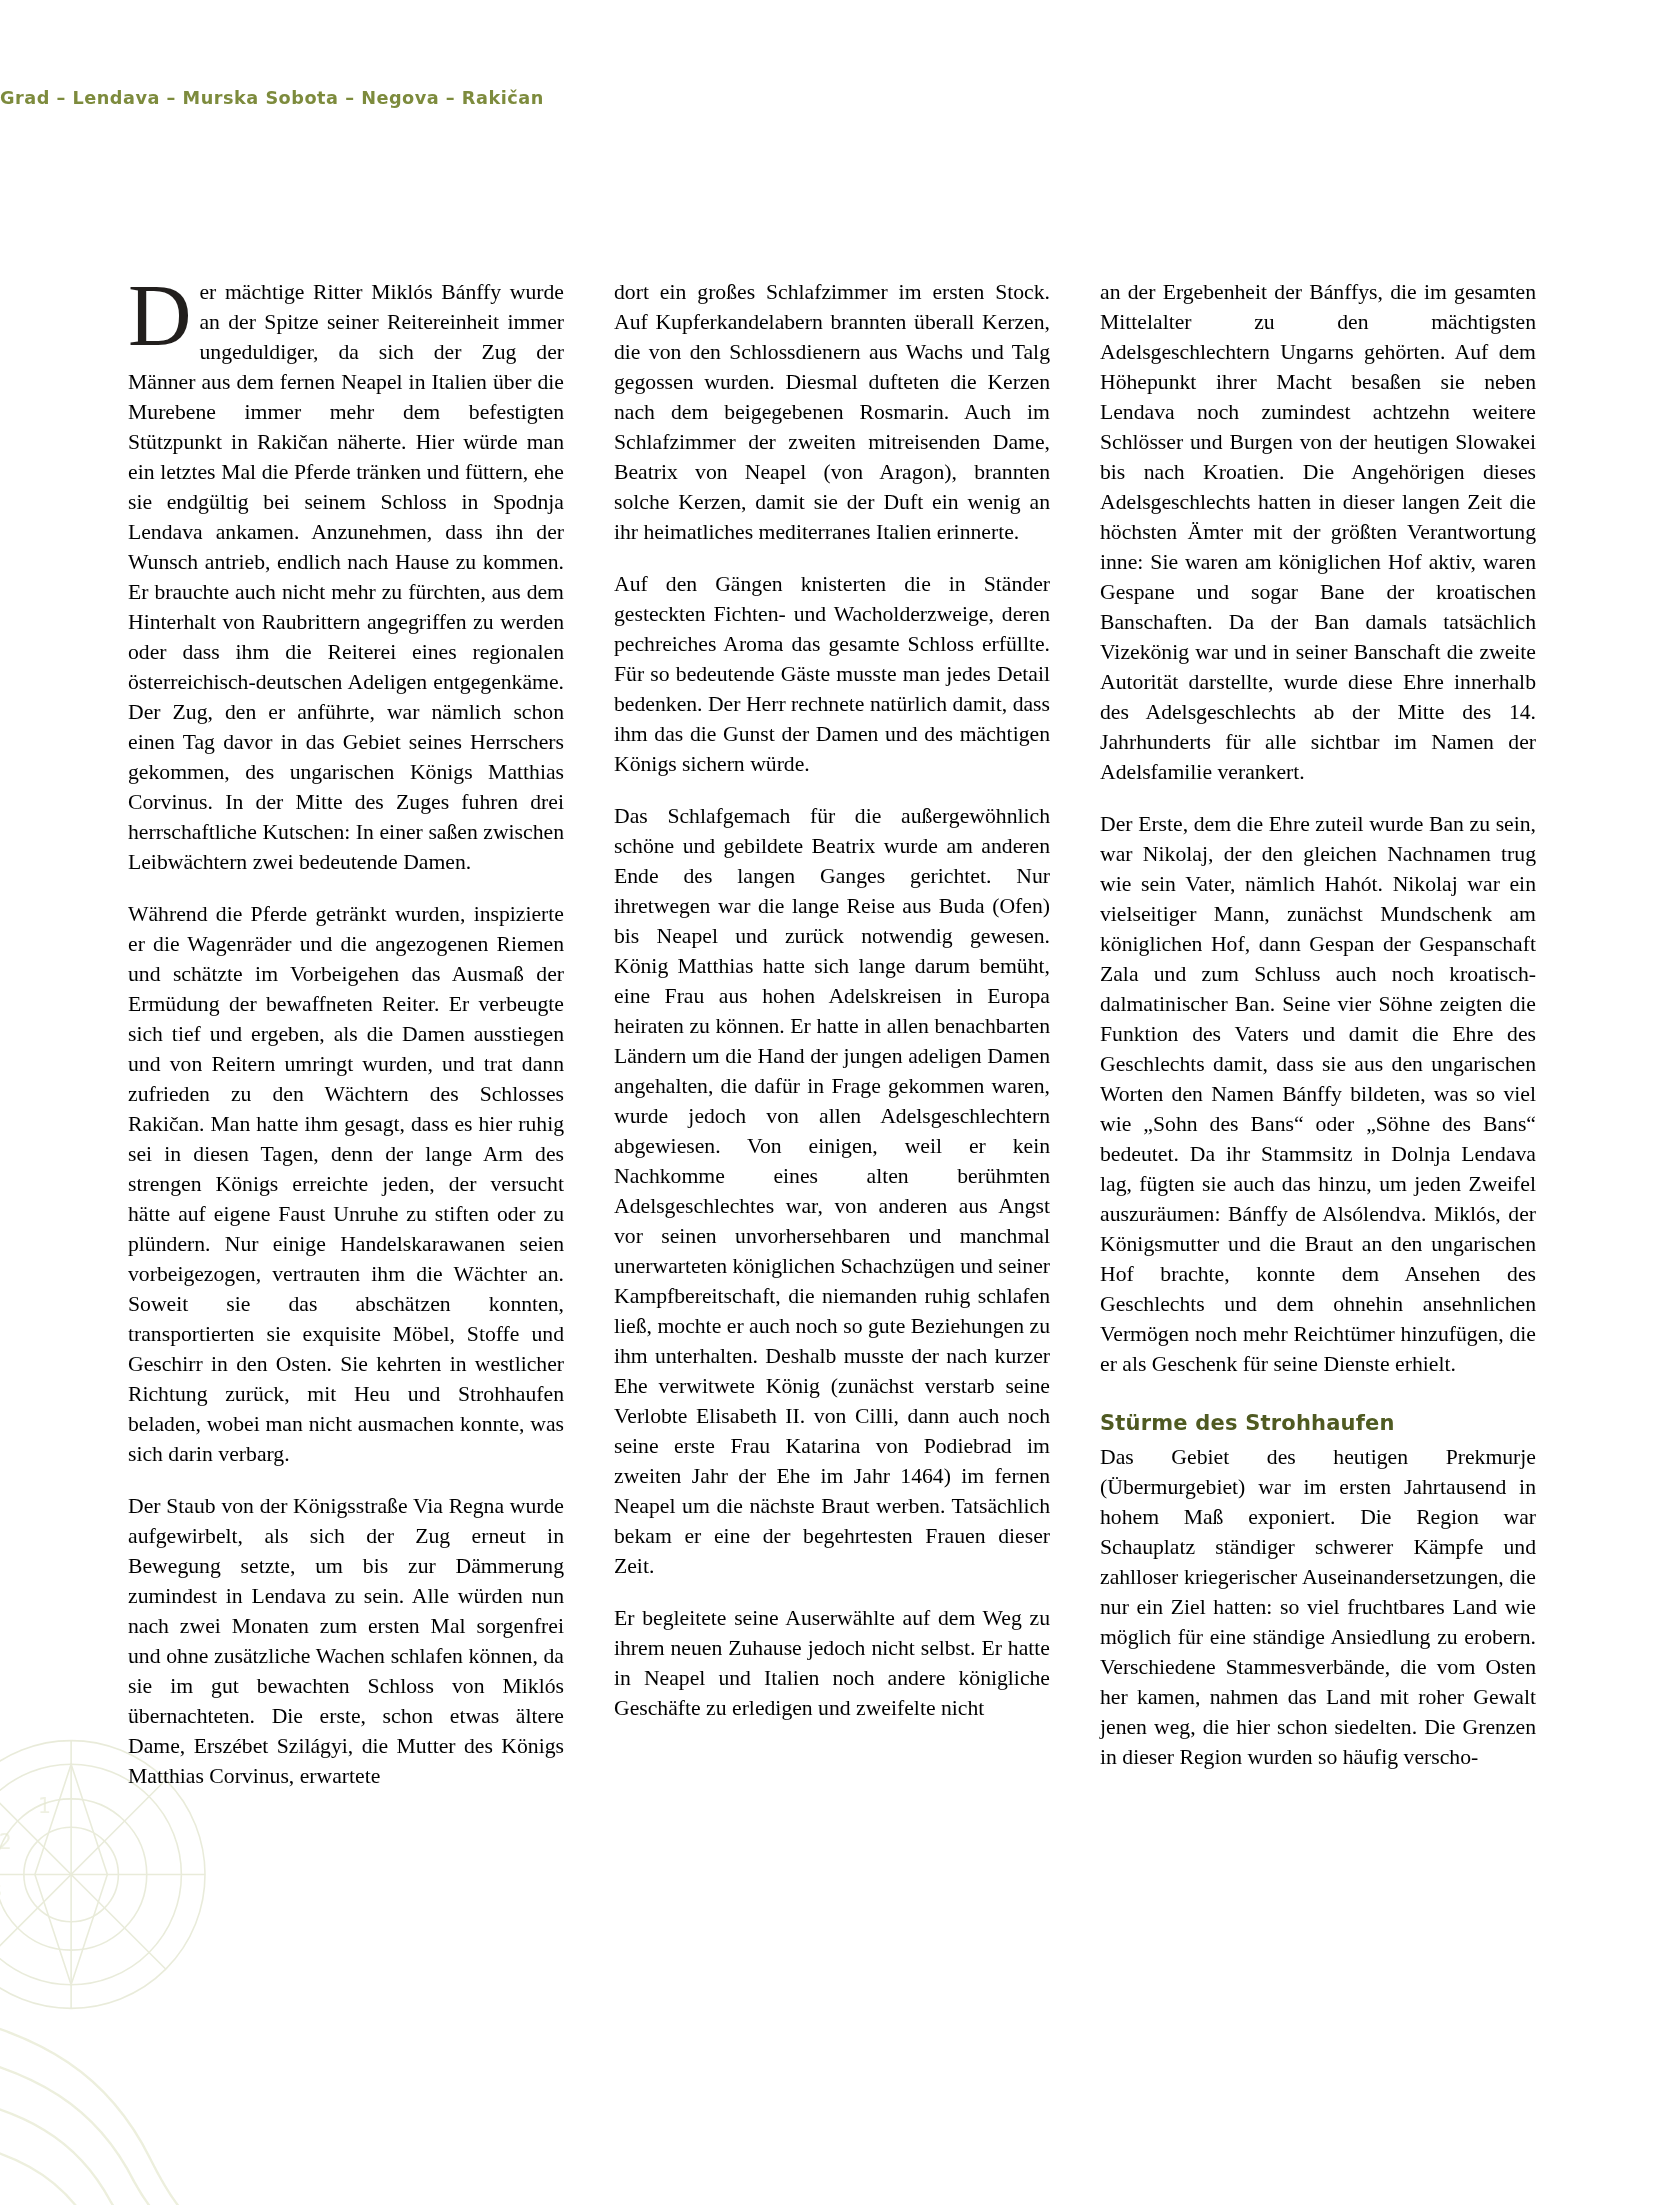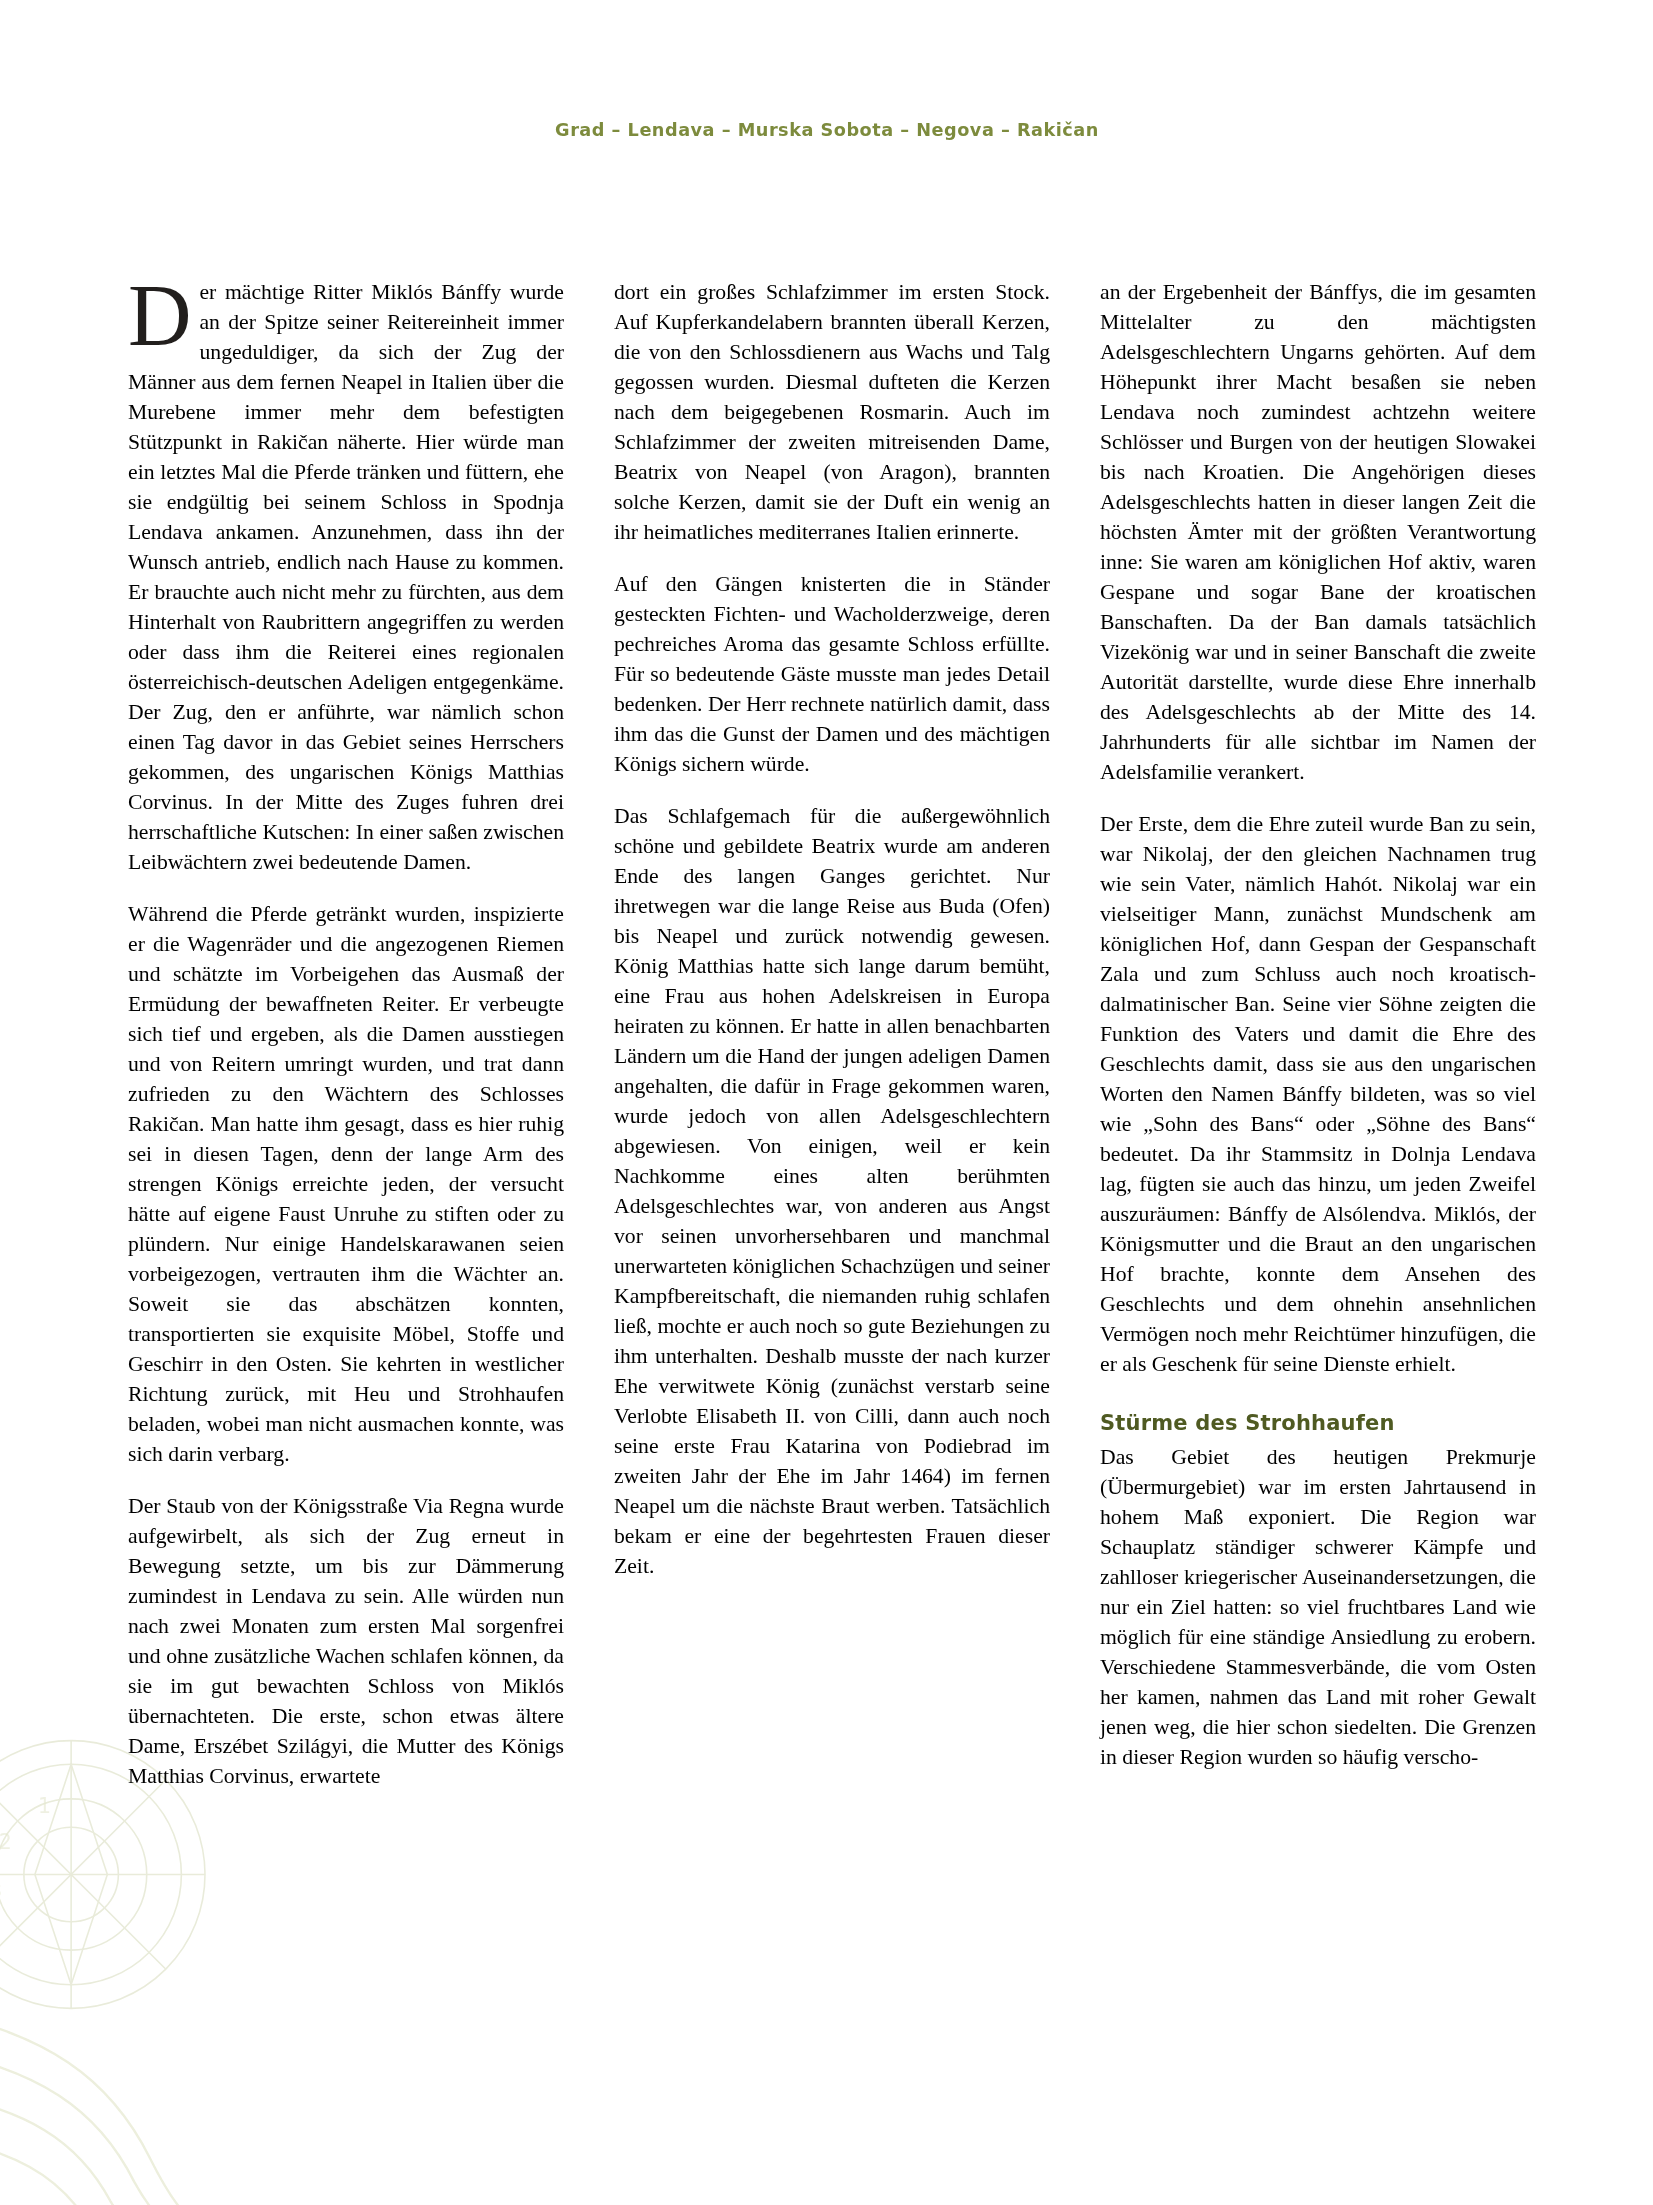--- a/index.html
+++ b/index.html
@@ -25,27 +25,26 @@
     height: 599px;
     pointer-events: none;
     opacity: 0.55;
   }
 
   .running-head {
     position: absolute;
     top: 88px;
     left: 0;
     width: 1654px;
-    text-align: center;
+    text-align: left;
     font-family: "DejaVu Sans", sans-serif;
     font-size: 17.7px;
     letter-spacing: 0.5px;
     color: #7d8b3d;
     font-weight: 600;
-    margin-top: 32px;
   }
 
   .columns {
     position: absolute;
     top: 277px;
     left: 128px;
     width: 1410px;
     display: flex;
     gap: 50px;
   }
@@ -119,20 +118,21 @@
     <div class="col">
       <p class="body dropcap">Der mächtige Ritter Miklós Bánffy wurde an der Spitze seiner Reitereinheit immer ungeduldiger, da sich der Zug der Männer aus dem fernen Neapel in Italien über die Murebene immer mehr dem befestigten Stützpunkt in Rakičan näherte. Hier würde man ein letztes Mal die Pferde tränken und füttern, ehe sie endgültig bei seinem Schloss in Spodnja Lendava ankamen. Anzunehmen, dass ihn der Wunsch antrieb, endlich nach Hause zu kommen. Er brauchte auch nicht mehr zu fürchten, aus dem Hinterhalt von Raubrittern angegriffen zu werden oder dass ihm die Reiterei eines regionalen österreichisch-deutschen Adeligen entgegenkäme. Der Zug, den er anführte, war nämlich schon einen Tag davor in das Gebiet seines Herrschers gekommen, des ungarischen Königs Matthias Corvinus. In der Mitte des Zuges fuhren drei herrschaftliche Kutschen: In einer saßen zwischen Leibwächtern zwei bedeutende Damen.</p>
       <p class="body">Während die Pferde getränkt wurden, inspizierte er die Wagenräder und die angezogenen Riemen und schätzte im Vorbeigehen das Ausmaß der Ermüdung der bewaffneten Reiter. Er verbeugte sich tief und ergeben, als die Damen ausstiegen und von Reitern umringt wurden, und trat dann zufrieden zu den Wächtern des Schlosses Rakičan. Man hatte ihm gesagt, dass es hier ruhig sei in diesen Tagen, denn der lange Arm des strengen Königs erreichte jeden, der versucht hätte auf eigene Faust Unruhe zu stiften oder zu plündern. Nur einige Handelskarawanen seien vorbeigezogen, vertrauten ihm die Wächter an. Soweit sie das abschätzen konnten, transportierten sie exquisite Möbel, Stoffe und Geschirr in den Osten. Sie kehrten in westlicher Richtung zurück, mit Heu und Strohhaufen beladen, wobei man nicht ausmachen konnte, was sich darin verbarg.</p>
       <p class="body">Der Staub von der Königsstraße Via Regna wurde aufgewirbelt, als sich der Zug erneut in Bewegung setzte, um bis zur Dämmerung zumindest in Lendava zu sein. Alle würden nun nach zwei Monaten zum ersten Mal sorgenfrei und ohne zusätzliche Wachen schlafen können, da sie im gut bewachten Schloss von Miklós übernachteten. Die erste, schon etwas ältere Dame, Erszébet Szilágyi, die Mutter des Königs Matthias Corvinus, erwartete</p>
     </div>
 
     <div class="col">
       <p class="body">dort ein großes Schlafzimmer im ersten Stock. Auf Kupferkandelabern brannten überall Kerzen, die von den Schlossdienern aus Wachs und Talg gegossen wurden. Diesmal dufteten die Kerzen nach dem beigegebenen Rosmarin. Auch im Schlafzimmer der zweiten mitreisenden Dame, Beatrix von Neapel (von Aragon), brannten solche Kerzen, damit sie der Duft ein wenig an ihr heimatliches mediterranes Italien erinnerte.</p>
       <p class="body">Auf den Gängen knisterten die in Ständer gesteckten Fichten- und Wacholderzweige, deren pechreiches Aroma das gesamte Schloss erfüllte. Für so bedeutende Gäste musste man jedes Detail bedenken. Der Herr rechnete natürlich damit, dass ihm das die Gunst der Damen und des mächtigen Königs sichern würde.</p>
       <p class="body">Das Schlafgemach für die außergewöhnlich schöne und gebildete Beatrix wurde am anderen Ende des langen Ganges gerichtet. Nur ihretwegen war die lange Reise aus Buda (Ofen) bis Neapel und zurück notwendig gewesen. König Matthias hatte sich lange darum bemüht, eine Frau aus hohen Adelskreisen in Europa heiraten zu können. Er hatte in allen benachbarten Ländern um die Hand der jungen adeligen Damen angehalten, die dafür in Frage gekommen waren, wurde jedoch von allen Adelsgeschlechtern abgewiesen. Von einigen, weil er kein Nachkomme eines alten berühmten Adelsgeschlechtes war, von anderen aus Angst vor seinen unvorhersehbaren und manchmal unerwarteten königlichen Schachzügen und seiner Kampfbereitschaft, die niemanden ruhig schlafen ließ, mochte er auch noch so gute Beziehungen zu ihm unterhalten. Deshalb musste der nach kurzer Ehe verwitwete König (zunächst verstarb seine Verlobte Elisabeth II. von Cilli, dann auch noch seine erste Frau Katarina von Podiebrad im zweiten Jahr der Ehe im Jahr 1464) im fernen Neapel um die nächste Braut werben. Tatsächlich bekam er eine der begehrtesten Frauen dieser Zeit.</p>
+      <p class="body">Er begleitete seine Auserwählte auf dem Weg zu ihrem neuen Zuhause jedoch nicht selbst. Er hatte in Neapel und Italien noch andere königliche Geschäfte zu erledigen und zweifelte nicht</p>
     </div>
 
     <div class="col">
       <p class="body">an der Ergebenheit der Bánffys, die im gesamten Mittelalter zu den mächtigsten Adelsgeschlechtern Ungarns gehörten. Auf dem Höhepunkt ihrer Macht besaßen sie neben Lendava noch zumindest achtzehn weitere Schlösser und Burgen von der heutigen Slowakei bis nach Kroatien. Die Angehörigen dieses Adelsgeschlechts hatten in dieser langen Zeit die höchsten Ämter mit der größten Verantwortung inne: Sie waren am königlichen Hof aktiv, waren Gespane und sogar Bane der kroatischen Banschaften. Da der Ban damals tatsächlich Vizekönig war und in seiner Banschaft die zweite Autorität darstellte, wurde diese Ehre innerhalb des Adelsgeschlechts ab der Mitte des 14. Jahrhunderts für alle sichtbar im Namen der Adelsfamilie verankert.</p>
       <p class="body">Der Erste, dem die Ehre zuteil wurde Ban zu sein, war Nikolaj, der den gleichen Nachnamen trug wie sein Vater, nämlich Hahót. Nikolaj war ein vielseitiger Mann, zunächst Mundschenk am königlichen Hof, dann Gespan der Gespanschaft Zala und zum Schluss auch noch kroatisch-dalmatinischer Ban. Seine vier Söhne zeigten die Funktion des Vaters und damit die Ehre des Geschlechts damit, dass sie aus den ungarischen Worten den Namen Bánffy bildeten, was so viel wie „Sohn des Bans“ oder „Söhne des Bans“ bedeutet. Da ihr Stammsitz in Dolnja Lendava lag, fügten sie auch das hinzu, um jeden Zweifel auszuräumen: Bánffy de Alsólendva. Miklós, der Königsmutter und die Braut an den ungarischen Hof brachte, konnte dem Ansehen des Geschlechts und dem ohnehin ansehnlichen Vermögen noch mehr Reichtümer hinzufügen, die er als Geschenk für seine Dienste erhielt.</p>
       <h2 class="subhead">Stürme des Strohhaufen</h2>
       <p class="body">Das Gebiet des heutigen Prekmurje (Übermurgebiet) war im ersten Jahrtausend in hohem Maß exponiert. Die Region war Schauplatz ständiger schwerer Kämpfe und zahlloser kriegerischer Auseinandersetzungen, die nur ein Ziel hatten: so viel fruchtbares Land wie möglich für eine ständige Ansiedlung zu erobern. Verschiedene Stammesverbände, die vom Osten her kamen, nahmen das Land mit roher Gewalt jenen weg, die hier schon siedelten. Die Grenzen in dieser Region wurden so häufig verscho-</p>
     </div>
 
   </div>

